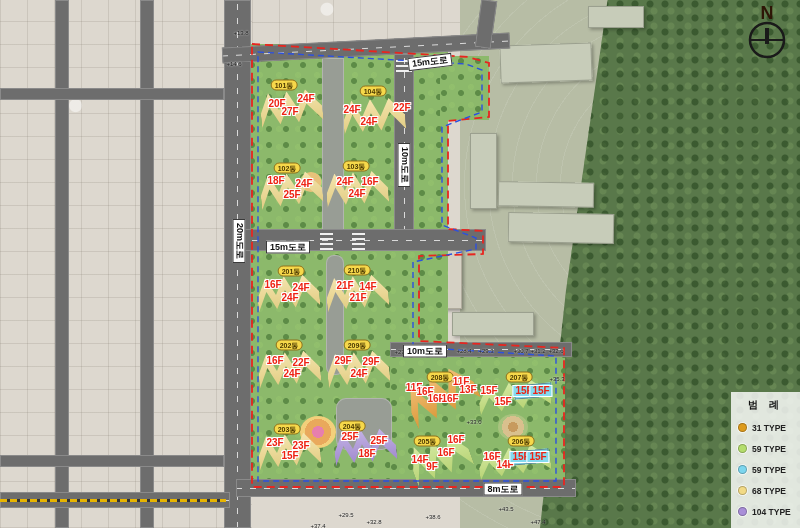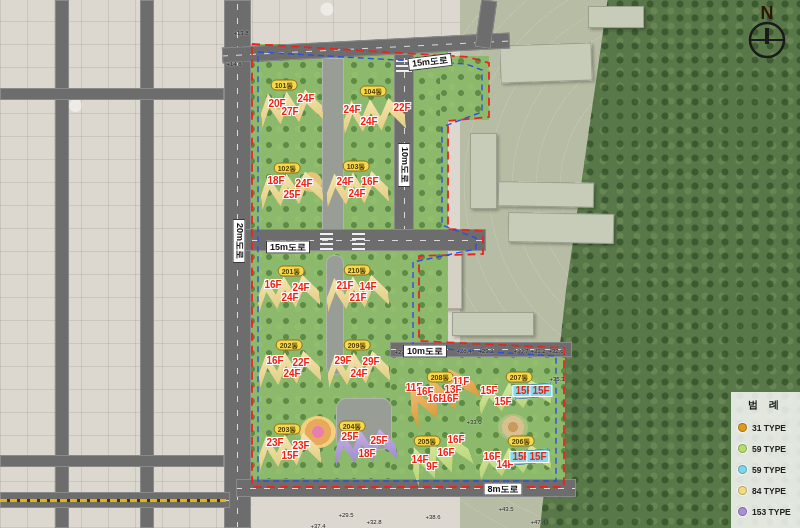--- a/index.html
+++ b/index.html
@@ -181,21 +181,21 @@
       <div class="floor" style="left: 301px; top: 446px;">23F</div>
       <div class="floor" style="left: 290px; top: 456px;">15F</div>
       <div class="cluster" style="left: 334.333px; top: 424px; width: 62px; height: 40px; background-color: rgb(172, 147, 221); transform: rotate(-5deg);"></div>
       <div class="pill" style="left: 352px; top: 426px;">204동</div>
       <div class="floor" style="left: 350px; top: 437px;">25F</div>
       <div class="floor" style="left: 379px; top: 441px;">25F</div>
       <div class="floor" style="left: 367px; top: 454px;">18F</div>
       <div class="cluster" style="left: 404.833px; top: 366.667px; width: 70px; height: 50px; background-color: rgb(237, 165, 61); transform: rotate(-25deg);"></div>
       <div class="pill" style="left: 440px; top: 377px;">208동</div>
       <div class="floor" style="left: 461px; top: 382px;">11F</div>
-      <div class="floor" style="left: 453px; top: 390px;">13F</div>
+      <div class="floor" style="left: 468px; top: 390px;">13F</div>
       <div class="floor" style="left: 414px; top: 388px;">11F</div>
       <div class="floor" style="left: 425px; top: 392px;">16F</div>
       <div class="floor" style="left: 436px; top: 399px;">16F</div>
       <div class="floor" style="left: 450px; top: 399px;">16F</div>
       <div class="cluster" style="left: 478.25px; top: 376.75px; width: 72px; height: 34px; background-color: rgb(198, 228, 124); transform: rotate(-8deg);"></div>
       <div class="cyanwing" style="left: 513.5px; top: 384px; width: 38px; height: 14px; background: rgb(132, 218, 239); transform: rotate(-5deg);"></div>
       <div class="pill" style="left: 519px; top: 377px;">207동</div>
       <div class="floor" style="left: 489px; top: 391px;">15F</div>
       <div class="floor" style="left: 503px; top: 402px;">15F</div>
       <div class="floor cy" style="left: 524px; top: 391px;">15F</div>
@@ -241,25 +241,25 @@
         <div class="lrow">
           <div class="ldot" style="background: rgb(180, 221, 108);"></div>
           <div class="llab">59 TYPE</div>
         </div>
         <div class="lrow">
           <div class="ldot" style="background: rgb(124, 214, 238);"></div>
           <div class="llab">59 TYPE</div>
         </div>
         <div class="lrow">
           <div class="ldot" style="background: rgb(242, 218, 133);"></div>
-          <div class="llab">84 TYPE</div>
+          <div class="llab">68 TYPE</div>
         </div>
         <div class="lrow">
           <div class="ldot" style="background: rgb(169, 143, 216);"></div>
-          <div class="llab">153 TYPE</div>
+          <div class="llab">104 TYPE</div>
         </div>
       </div>
   </div>
 
   <div class="compass">
     <div class="n">N</div>
     <svg width="40" height="40">
       <circle cx="20" cy="20" r="17" fill="none" stroke="#1a1a1a" stroke-width="2.5"></circle>
       <line x1="3" y1="20" x2="37" y2="20" stroke="#1a1a1a" stroke-width="2"></line>
       <line x1="20" y1="8" x2="20" y2="24" stroke="#1a1a1a" stroke-width="4"></line>

